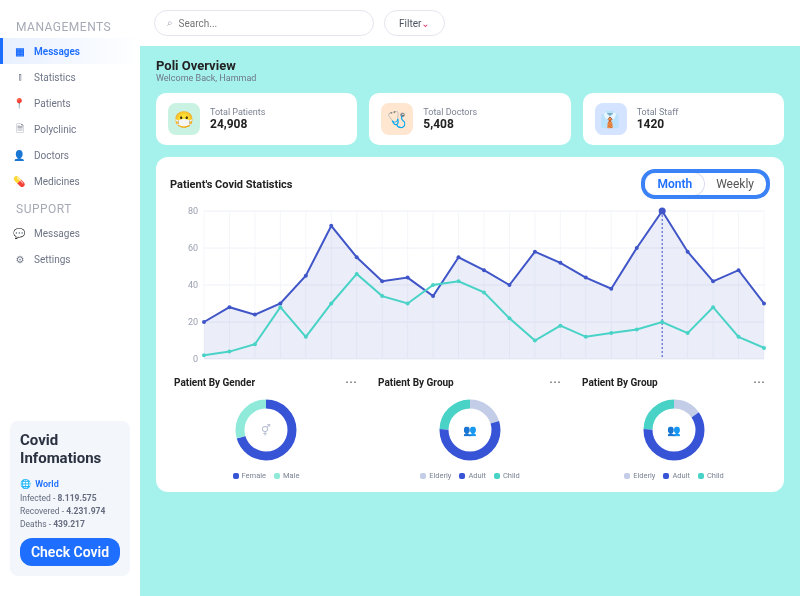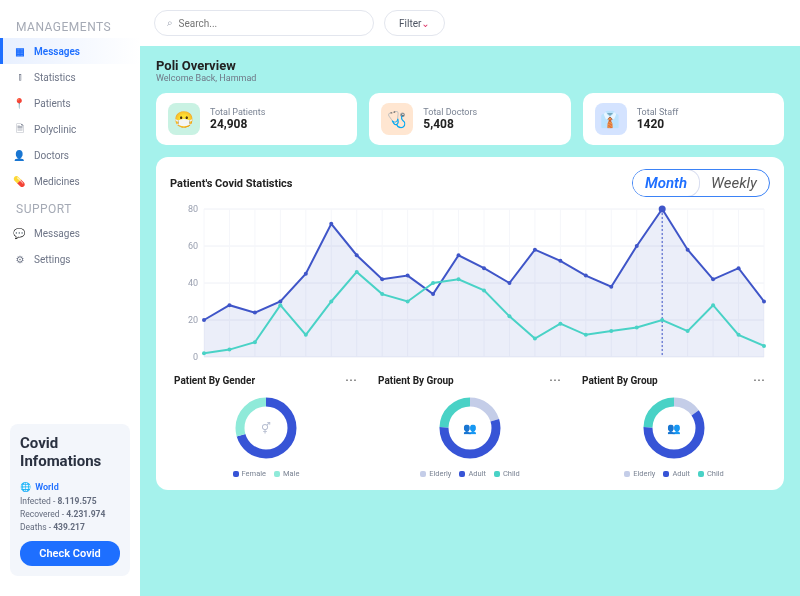--- a/index.html
+++ b/index.html
@@ -11,42 +11,42 @@
 .logo-text { font-size: 12px; font-weight: 700; color: #1e6fff; }
 .section-label { font-size: 12px; letter-spacing: .5px; color: #a5aab5; padding: 8px 16px 4px; text-transform: uppercase; }
 .nav-item { display: flex; align-items: center; gap: 8px; padding: 7px 14px; font-size: 10px; color: #6e7587; cursor: pointer; }
 .nav-item.active { color: #1e6fff; font-weight: 600; border-left: 3px solid #1e6fff; background: linear-gradient(90deg, #e8f0ff 0%, transparent 100%); padding-left: 11px; }
 .nav-icon { width: 12px; height: 12px; display: inline-flex; align-items: center; justify-content: center; font-size: 10px; }
 .spacer { flex: 1; }
 .covid-panel { margin: 8px 10px; background: #f3f6fb; border-radius: 8px; padding: 10px; font-size: 9px; }
 .covid-title { font-weight: 700; color: #2a3140; margin-bottom: 12px; font-size: 15px; }
 .covid-world { color: #1e6fff; font-weight: 600; margin-bottom: 4px; display: flex; align-items: center; gap: 4px; font-size: 9px; }
 .covid-row { color: #646c7e; margin-bottom: 3px; font-size: 8.5px; }
-.covid-btn { margin-top: 6px; width: 100%; background: #1e6fff; color: #fff; border: none; border-radius: 12px; padding: 6px 0; font-size: 11px; font-weight: 600; cursor: pointer; }
+.covid-btn { margin-top: 6px; width: 100%; background: #1e6fff; color: #fff; border: none; border-radius: 12px; padding: 6px 0; font-size: 14px; font-weight: 600; cursor: pointer; }
 .main { flex: 1; background: #a5f2ec; padding: 0 0 0 0; overflow: hidden; }
 .topbar { display: flex; gap: 10px; padding: 10px 14px; background: #fff; }
 .search { flex: 0 0 220px; border: 1px solid #e3e6ee; border-radius: 18px; padding: 6px 12px; display: flex; align-items: center; gap: 6px; font-size: 10px; color: #9aa0b0; }
 .search input { border: none; outline: none; width: 100%; font-size: 10px; background: transparent; }
 .filter { border: 1px solid #e3e6ee; border-radius: 18px; padding: 2px 14px; font-size: 10px; color: #4b5260; cursor: pointer; display: flex; align-items: center; gap: 0; }
 .content { padding: 12px 16px; }
 .page-head { margin-bottom: 10px; }
 .page-title { font-size: 13px; font-weight: 700; color: #222; }
 .page-sub { font-size: 9px; color: #6f7786; }
 .cards { display: flex; gap: 12px; margin-bottom: 12px; }
 .stat-card { flex: 1; background: #fff; border-radius: 10px; padding: 10px 12px; display: flex; align-items: center; gap: 10px; }
 .stat-icon { width: 32px; height: 32px; border-radius: 8px; display: flex; align-items: center; justify-content: center; font-size: 16px; }
 .stat-icon.green { background: #c9f2e3; color: #1c9c6e; }
 .stat-icon.orange { background: #ffe6d1; color: #e58a2e; }
 .stat-icon.blue { background: #d4e3ff; color: #2659c7; }
 .stat-label { font-size: 9px; color: #7a8393; }
 .stat-value { font-size: 12px; font-weight: 700; color: #222; }
 .chart-card { background: #ffffff; border-radius: 12px; padding: 12px 14px; }
 .chart-head { display: flex; justify-content: space-between; align-items: center; margin-bottom: 6px; }
 .chart-title { font-size: 11px; font-weight: 700; color: #222; }
-.toggle { display: flex; border: 1px solid #3b82f6; border-radius: 14px; overflow: hidden; font-size: 15px; font-style: italic; }
+.toggle { display: flex; border: 4px solid #3b82f6; border-radius: 14px; overflow: hidden; font-size: 12px; }
 .toggle span { padding: 4px 12px; cursor: pointer; color: #555; }
 .toggle span.active { background: #fff; color: #1e6fff; font-weight: 600; border-radius: 12px; box-shadow: 0 0 0 1px #d9def0; }
 .chart-area { position: relative; height: 160px; }
 .chart-area svg { width: 100%; height: 100%; }
 .donuts { display: flex; gap: 12px; margin-top: 10px; }
 .donut-card { flex: 1; }
 .donut-head { display: flex; justify-content: space-between; align-items: center; margin-bottom: 6px; padding: 0 4px; }
 .donut-title { font-size: 10px; font-weight: 700; color: #222; }
 .dots { font-size: 12px; color: #555; cursor: pointer; letter-spacing: 1px; }
 .donut-wrap { display: flex; justify-content: center; }

